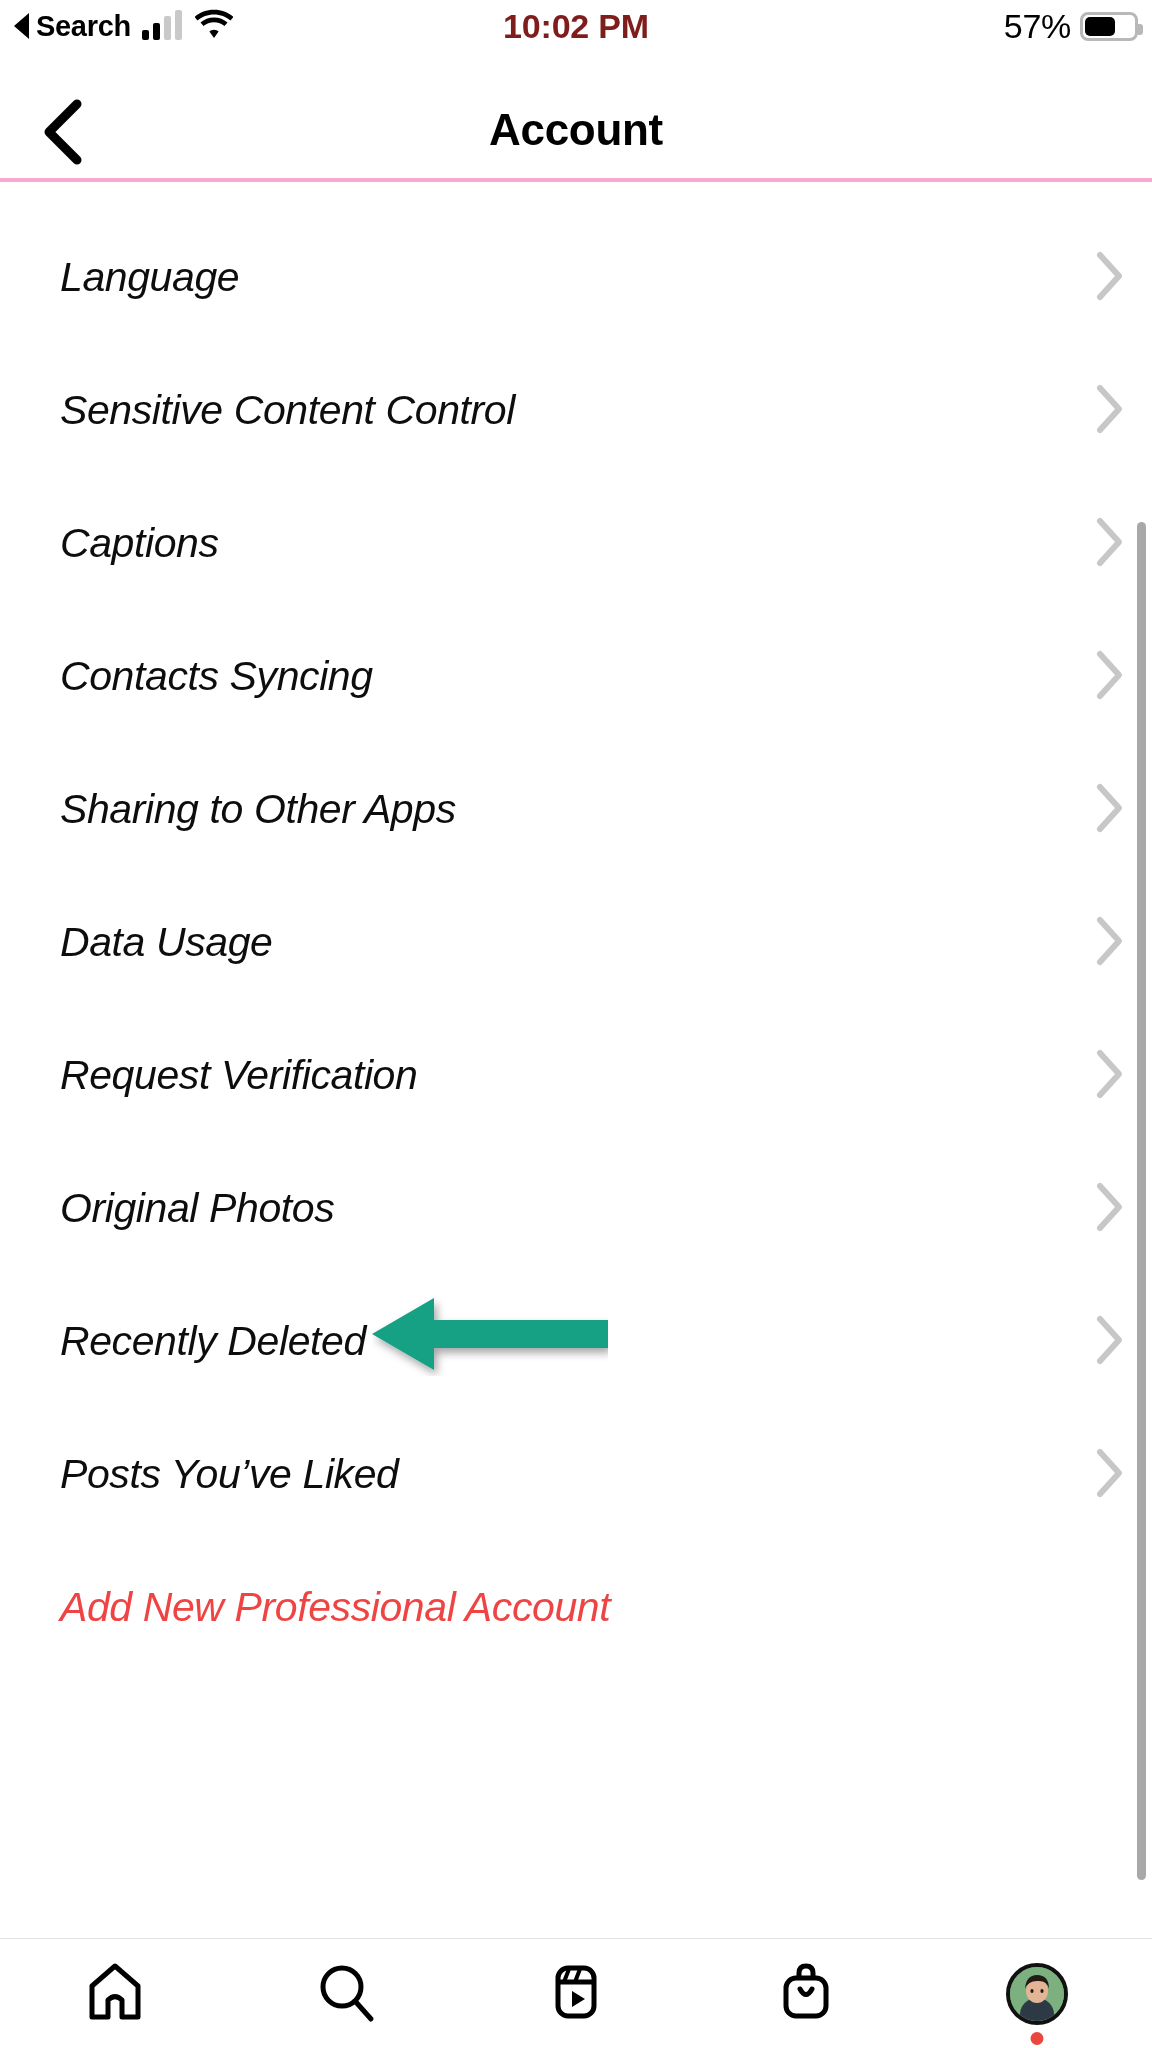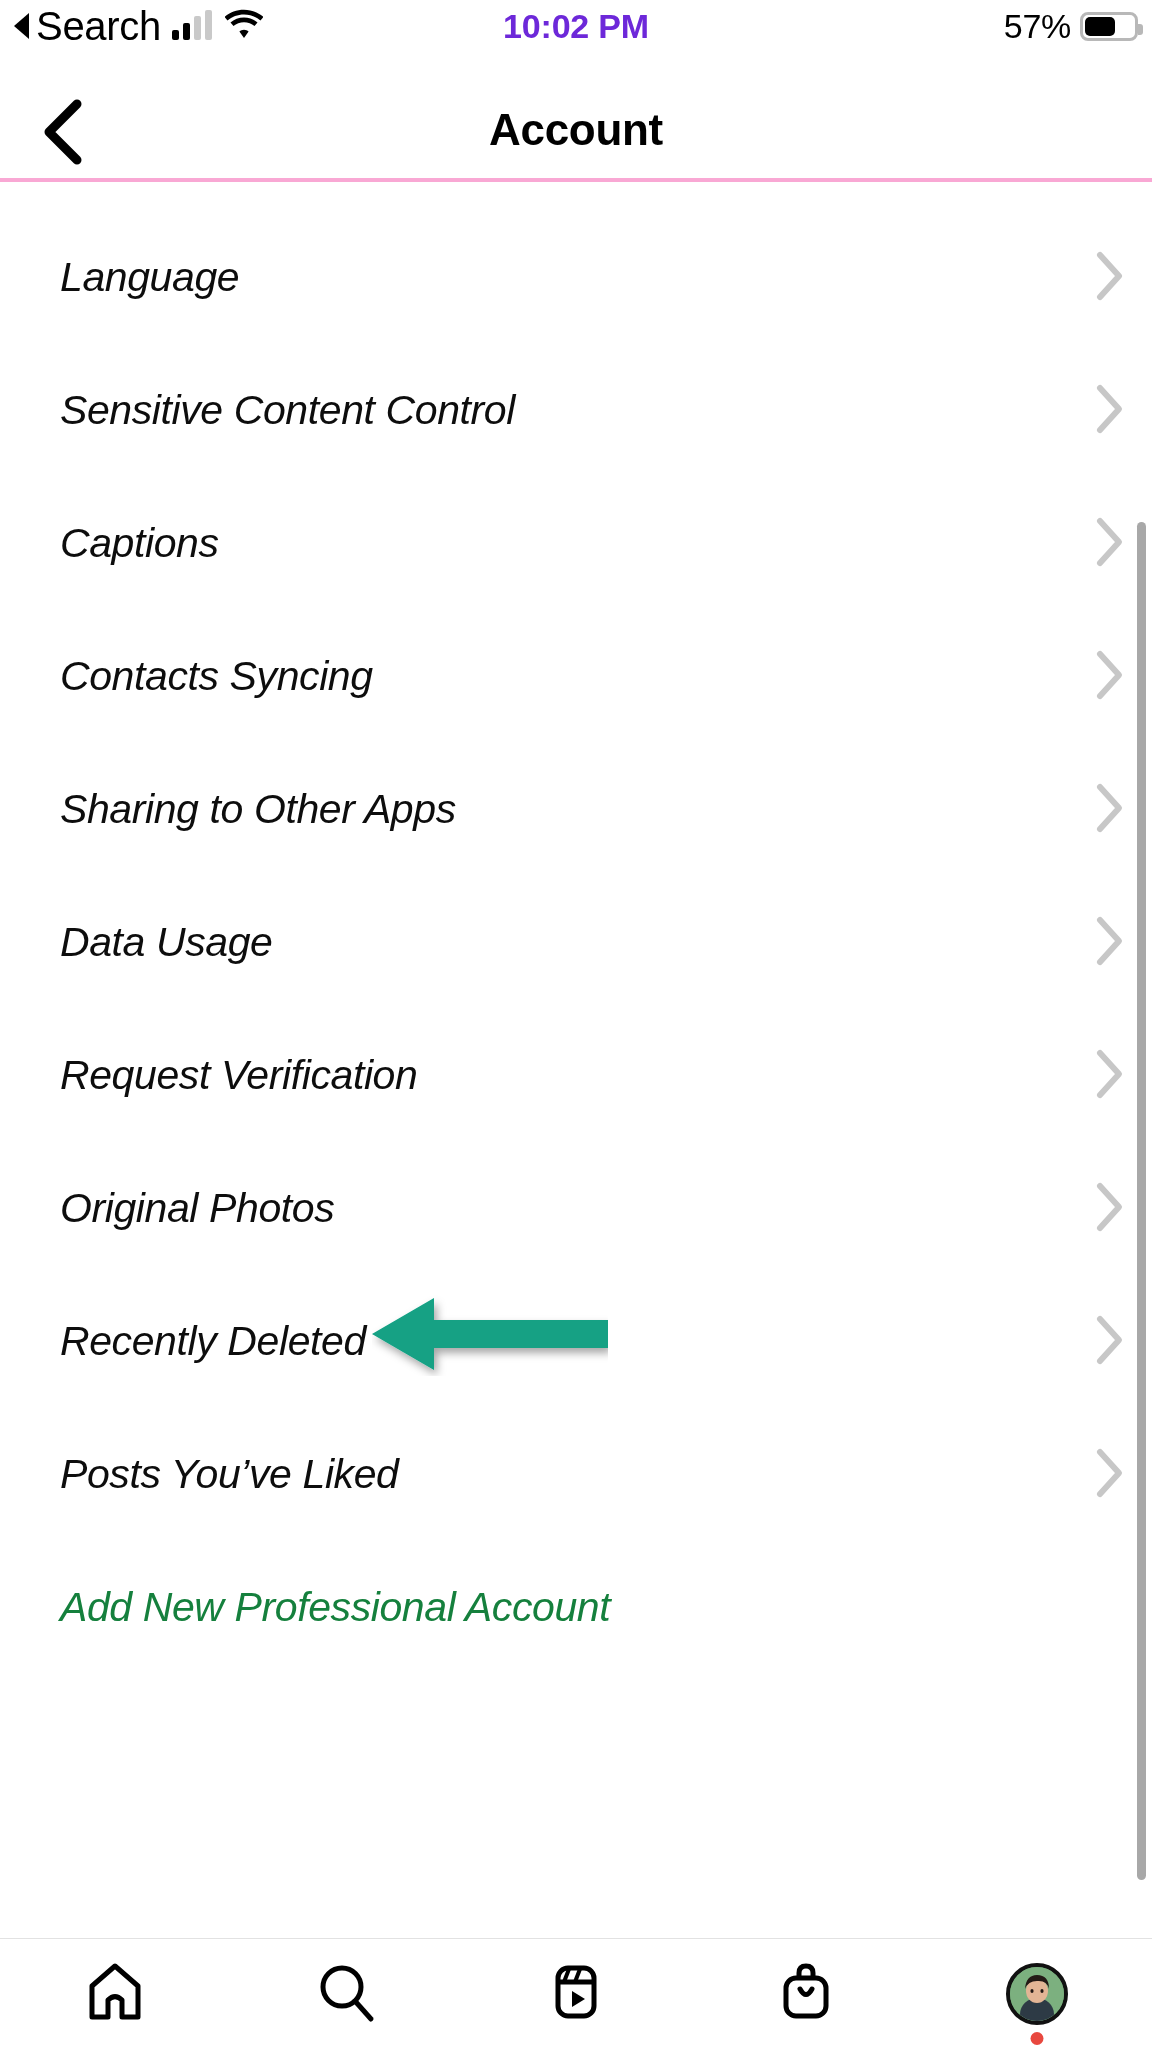--- a/index.html
+++ b/index.html
@@ -19,33 +19,33 @@
   .sb-left {
     position:absolute; left:14px; top:0; height:52px;
     display:flex; align-items:center; gap:7px;
   }
   .sb-backtri {
     width:0; height:0;
     border-top:13px solid transparent;
     border-bottom:13px solid transparent;
     border-right:15px solid #000;
   }
-  .sb-carrier { font-size:40px; font-weight:400; color:#000; letter-spacing:-0.3px; }
+  .sb-carrier { font-size:29px; font-weight:700; color:#000; letter-spacing:-0.3px; }
   .sb-bars { display:flex; align-items:flex-end; gap:4px; height:28px; margin-left:4px; }
   .sb-bars i { display:block; width:7px; border-radius:2px; background:#000; }
   .sb-bars i.b1 { height:10px; }
   .sb-bars i.b2 { height:17px; }
   .sb-bars i.b3 { height:24px; background:#c9c9c9; }
   .sb-bars i.b4 { height:30px; background:#c9c9c9; }
   .sb-wifi { margin-left:6px; display:block; }
 
   .sb-time {
     position:absolute; left:0; top:0; width:1152px; height:52px;
     display:flex; align-items:center; justify-content:center;
-    font-size:34px; font-weight:700; color:#6d28d9; letter-spacing:-0.2px;
+    font-size:34px; font-weight:700; color:#7f1d1d; letter-spacing:-0.2px;
   }
   .sb-right {
     position:absolute; right:14px; top:0; height:52px;
     display:flex; align-items:center; gap:9px;
   }
   .sb-batt-pct { font-size:34px; font-weight:400; color:#000; letter-spacing:-0.3px; }
   .batt {
     position:relative; width:58px; height:29px;
     border:3px solid #b8b8b8; border-radius:8px;
   }
@@ -250,21 +250,21 @@
             <path d="M8 5 L27 26 L8 47" fill="none" stroke="#c7c7c7" stroke-width="6" stroke-linecap="round" stroke-linejoin="round"></path>
           </svg></span>
       </div>
       <div class="row">
         <span class="row-label">Posts You’ve Liked</span>
         <span class="chev"><svg width="34" height="52" viewBox="0 0 34 52">
             <path d="M8 5 L27 26 L8 47" fill="none" stroke="#c7c7c7" stroke-width="6" stroke-linecap="round" stroke-linejoin="round"></path>
           </svg></span>
       </div>
       <div class="row link">
-        <span class="row-label" style="color: #15803d;">Add New Professional Account</span>
+        <span class="row-label" style="color: #ef4444;">Add New Professional Account</span>
       </div>
     </div>
 
   <div class="arrow-annot">
     <svg width="236" height="84" viewBox="0 0 236 84">
       <defs>
         <filter id="sh" x="-30%" y="-30%" width="180%" height="190%">
           <feDropShadow dx="3" dy="5" stdDeviation="4" flood-color="#000" flood-opacity="0.35"></feDropShadow>
         </filter>
       </defs>

